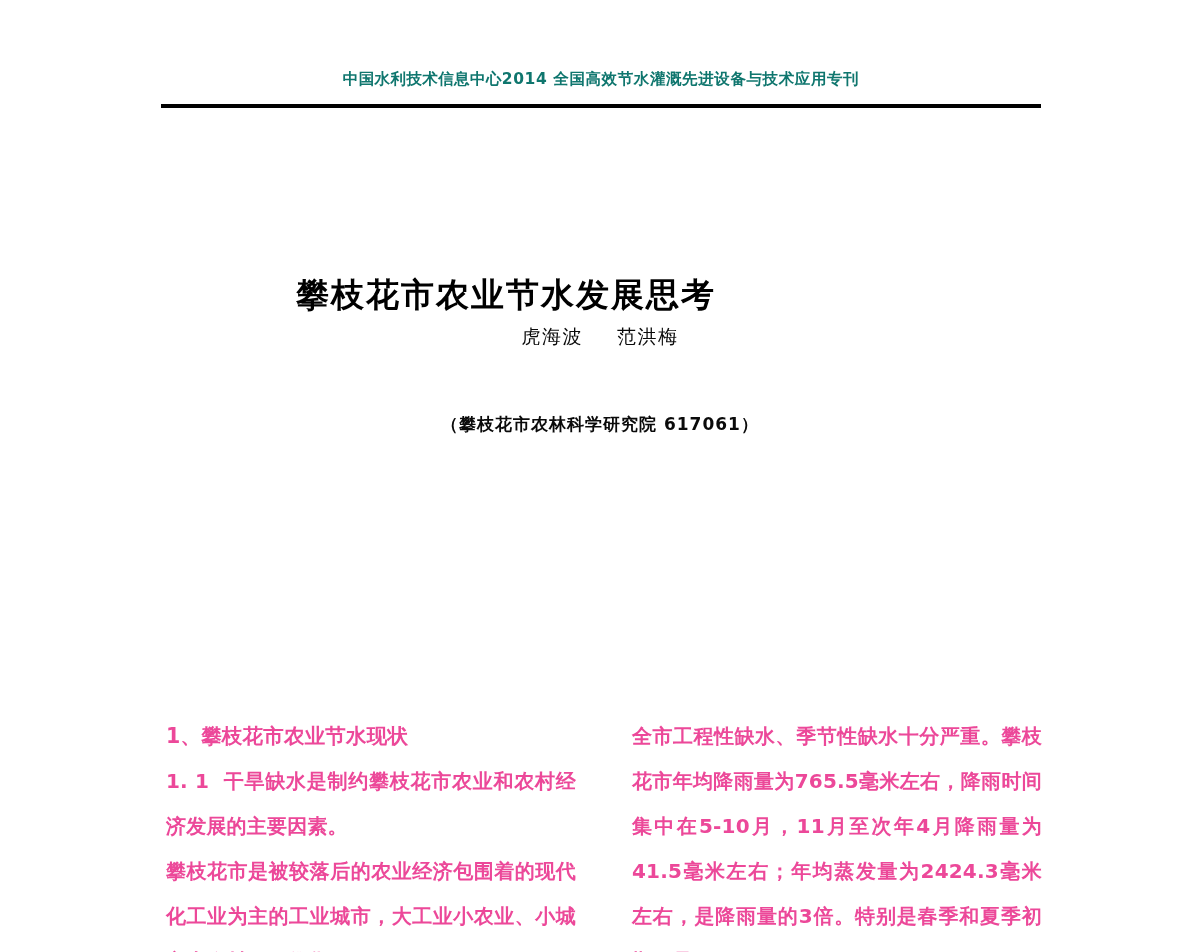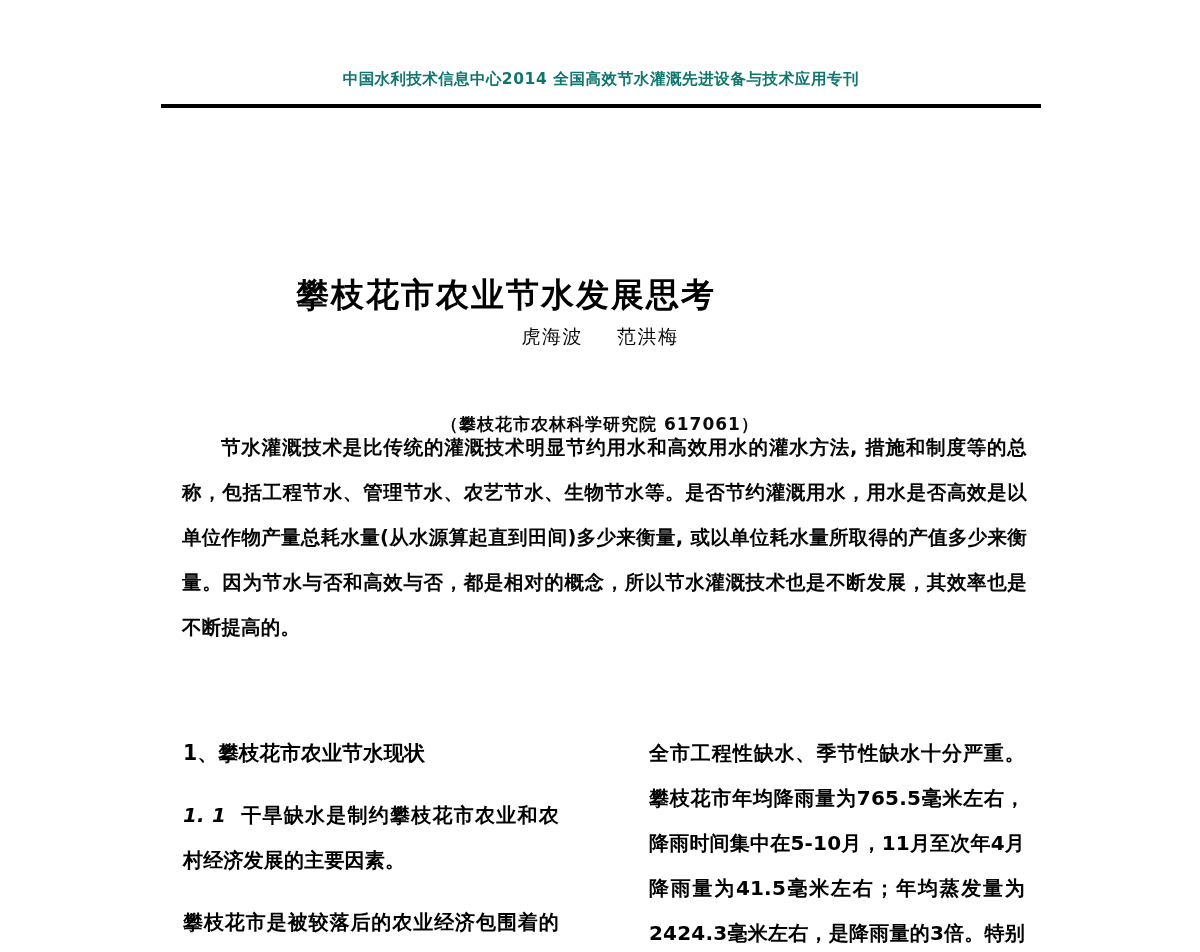--- a/index.html
+++ b/index.html
@@ -120,41 +120,40 @@
     top: 714px;
     width: 876px;
     height: 240px;
     display: flex;
     justify-content: space-between;
   }
   .col {
     width: 410px;
   }
   .col p {
-    margin: 17px;
+    margin: 0;
     font-size: 20px;
     line-height: 45px;
     letter-spacing: 0.2px;
     font-weight: 600;
-    color: #000000;
+    color: #ec4899;
     text-align: justify;
     text-justify: inter-character;
   }
   .section-heading {
     font-size: 20.5px !important;
     font-weight: 700 !important;
     letter-spacing: 0.5px;
   }
   .subsection {
     font-weight: 600;
   }
   .sub-num {
     display: inline-block;
     margin-right: 14px;
-    font-style: italic;
   }
 </style>
 </head>
 <body>
 
 <div class="page">
 
   <div class="page-header">
     <span class="hdr-left">中国水利技术信息中心</span>
     <span class="hdr-right">2014  全国高效节水灌溉先进设备与技术应用专刊</span>
@@ -162,23 +161,20 @@
   <div class="header-rule"></div>
 
   <h1 class="article-title">攀枝花市农业节水发展思考</h1>
 
   <div class="authors">
     <span>虎海波</span><span class="author-gap"></span><span>范洪梅</span>
   </div>
 
   <div class="affiliation">（攀枝花市农林科学研究院  617061）</div>
 
-  <div class="abstract">
-    <p>节水灌溉技术是比传统的灌溉技术明显节约用水和高效用水的灌水方法, 措施和制度等的总称，包括工程节水、管理节水、农艺节水、生物节水等。是否节约灌溉用水，用水是否高效是以单位作物产量总耗水量(从水源算起直到田间)多少来衡量, 或以单位耗水量所取得的产值多少来衡量。因为节水与否和高效与否，都是相对的概念，所以节水灌溉技术也是不断发展，其效率也是不断提高的。</p>
-  </div>
 
   <div class="columns">
 
     <div class="col">
       <p class="section-heading"><span>1、</span><span>攀枝花市农业节水现状</span></p>
       <p class="subsection"><span class="sub-num">1. 1</span><span>干旱缺水是制约攀枝花市农业和农村经济发展的主要因素。</span></p>
       <p>攀枝花市是被较落后的农业经济包围着的现代化工业为主的工业城市，大工业小农业、小城市大农村、现代化</p>
     </div>
 
     <div class="col">

